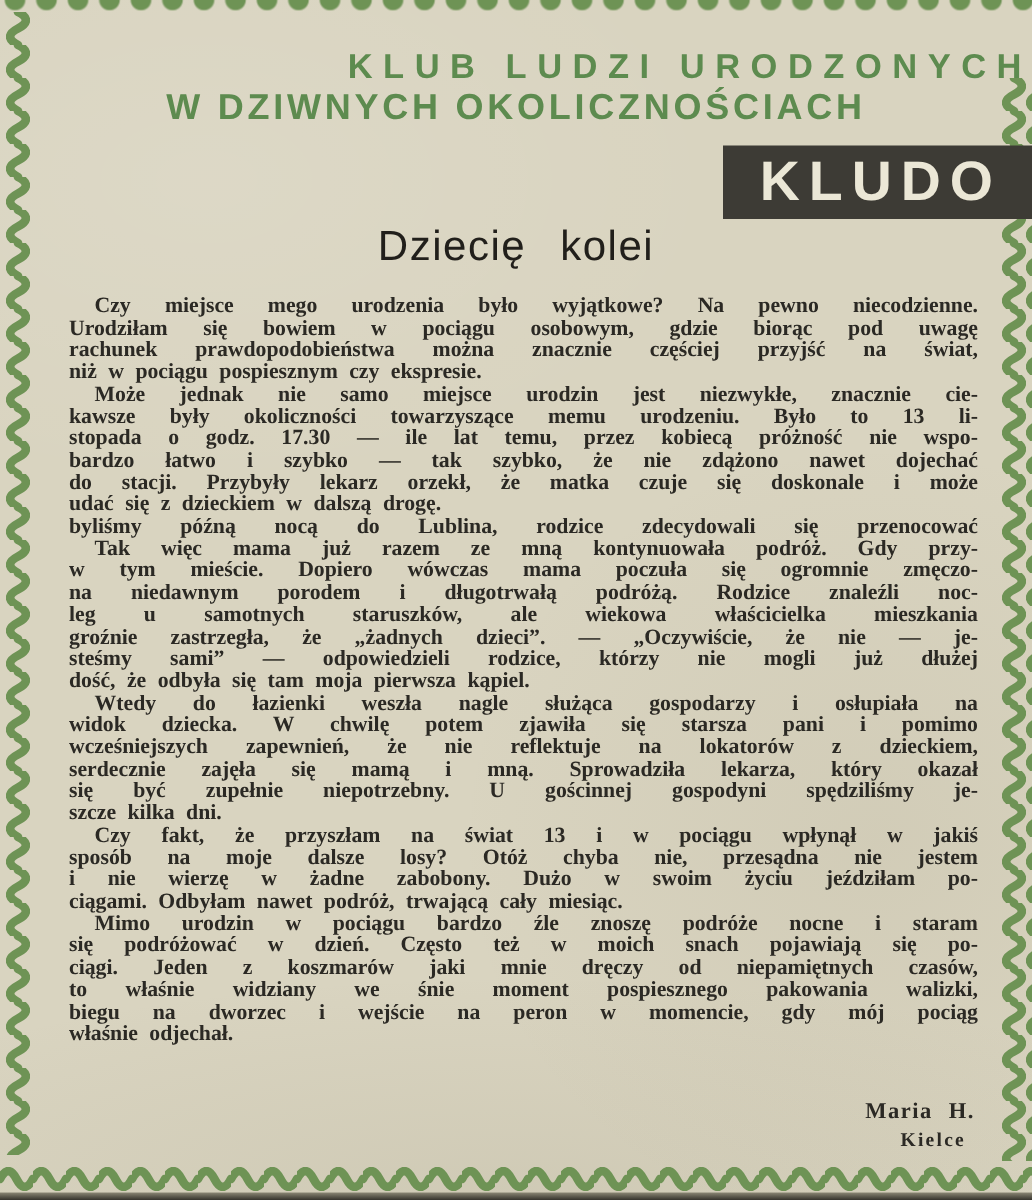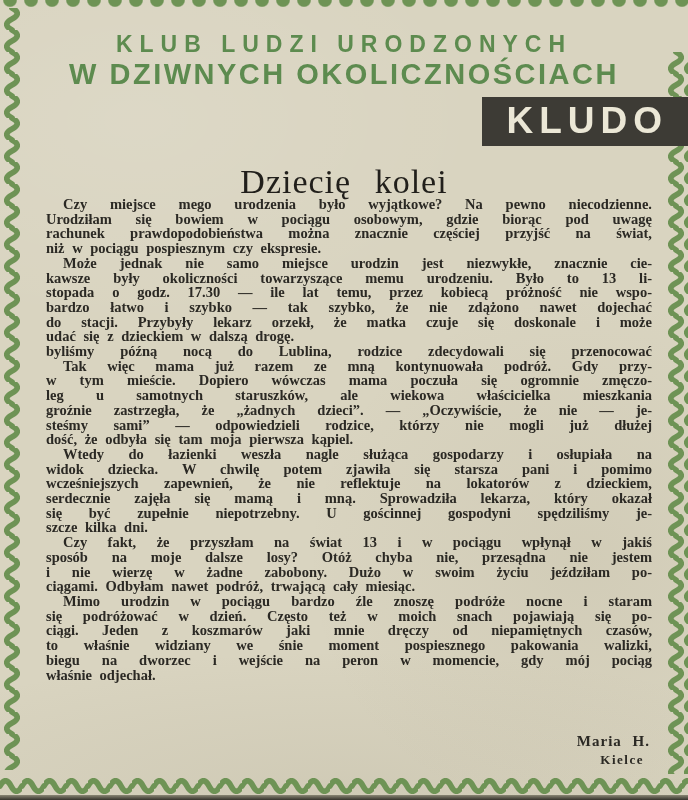--- a/index.html
+++ b/index.html
@@ -27,48 +27,47 @@
   .border-right { position:absolute; top:52px; left:668px; }
   .border-bottom{ position:absolute; top:778px; left:0;    }
   .scan-edge {
     position:absolute; left:0; top:795px; width:688px; height:5px;
     background:linear-gradient(#8a8674, #35332c);
   }
 
   
   .club-line1 {
     position:absolute; top:31px; left:0; width:688px;
-    text-align:center;
+    text-align:right;
     font-family:"Liberation Sans", sans-serif;
     font-weight:bold; font-size:23px; letter-spacing:7px;
     color:#5d8b4f; white-space:nowrap;
   }
   .club-line2 {
     position:absolute; top:58px; left:0; width:688px;
     text-align:center;
     font-family:"Liberation Sans", sans-serif;
-    font-weight:bold; font-size:29px; letter-spacing:2.5px;
+    font-weight:bold; font-size:24px; letter-spacing:2.5px;
     color:#5d8b4f; white-space:nowrap;
   }
   .badge-wrap { position:absolute; top:97px; left:0; width:688px; text-align:right; }
   .badge {
     display:inline-block;
     background:#3d3b35; color:#ebe7d6;
     font-family:"Liberation Sans", sans-serif;
     font-weight:bold; font-size:37px; letter-spacing:6px;
     padding:5px 20px 7px 24px;
     line-height:1.0;
   }
   .article-title {
     position:absolute; top:148px; left:0; width:688px;
     text-align:center;
-    font-family:Liberation Serif, serif;
-    font-weight:500; font-size:34px; word-spacing:14px; letter-spacing:1px;
+    font-family:Liberation Sans, sans-serif;
+    font-weight:500; font-size:28px; word-spacing:14px; letter-spacing:1px;
     color:#211f1b;
-    margin-top:15px;
   }
 
   
   .article-body {
     position:absolute; top:197px; left:46px; width:606px;
     font-family:"Liberation Serif", serif;
     font-weight:bold; font-size:14.5px; line-height:14.7px;
     color:#2b2924;
   }
   .para { margin:0; }
@@ -138,20 +137,21 @@
         <div class="line">kawsze były okoliczności towarzyszące memu urodzeniu. Było to 13 li-</div>
         <div class="line">stopada o godz. 17.30 — ile lat temu, przez kobiecą próżność nie wspo-</div>
         <div class="line">bardzo łatwo i szybko — tak szybko, że nie zdążono nawet dojechać</div>
         <div class="line">do stacji. Przybyły lekarz orzekł, że matka czuje się doskonale i może</div>
         <div class="line last">udać się z dzieckiem w dalszą drogę.</div>
       </div>
       <div class="para">
         <div class="line">byliśmy późną nocą do Lublina, rodzice zdecydowali się przenocować</div>
         <div class="line first">Tak więc mama już razem ze mną kontynuowała podróż. Gdy przy-</div>
         <div class="line">w tym mieście. Dopiero wówczas mama poczuła się ogromnie zmęczo-</div>
+        <div class="line">na niedawnym porodem i długotrwałą podróżą. Rodzice znaleźli noc-</div>
         <div class="line">leg u samotnych staruszków, ale wiekowa właścicielka mieszkania</div>
         <div class="line">groźnie zastrzegła, że „żadnych dzieci”. — „Oczywiście, że nie — je-</div>
         <div class="line">steśmy sami” — odpowiedzieli rodzice, którzy nie mogli już dłużej</div>
         <div class="line last">dość, że odbyła się tam moja pierwsza kąpiel.</div>
       </div>
       <div class="para">
         <div class="line first">Wtedy do łazienki weszła nagle służąca gospodarzy i osłupiała na</div>
         <div class="line">widok dziecka. W chwilę potem zjawiła się starsza pani i pomimo</div>
         <div class="line">wcześniejszych zapewnień, że nie reflektuje na lokatorów z dzieckiem,</div>
         <div class="line">serdecznie zajęła się mamą i mną. Sprowadziła lekarza, który okazał</div>

